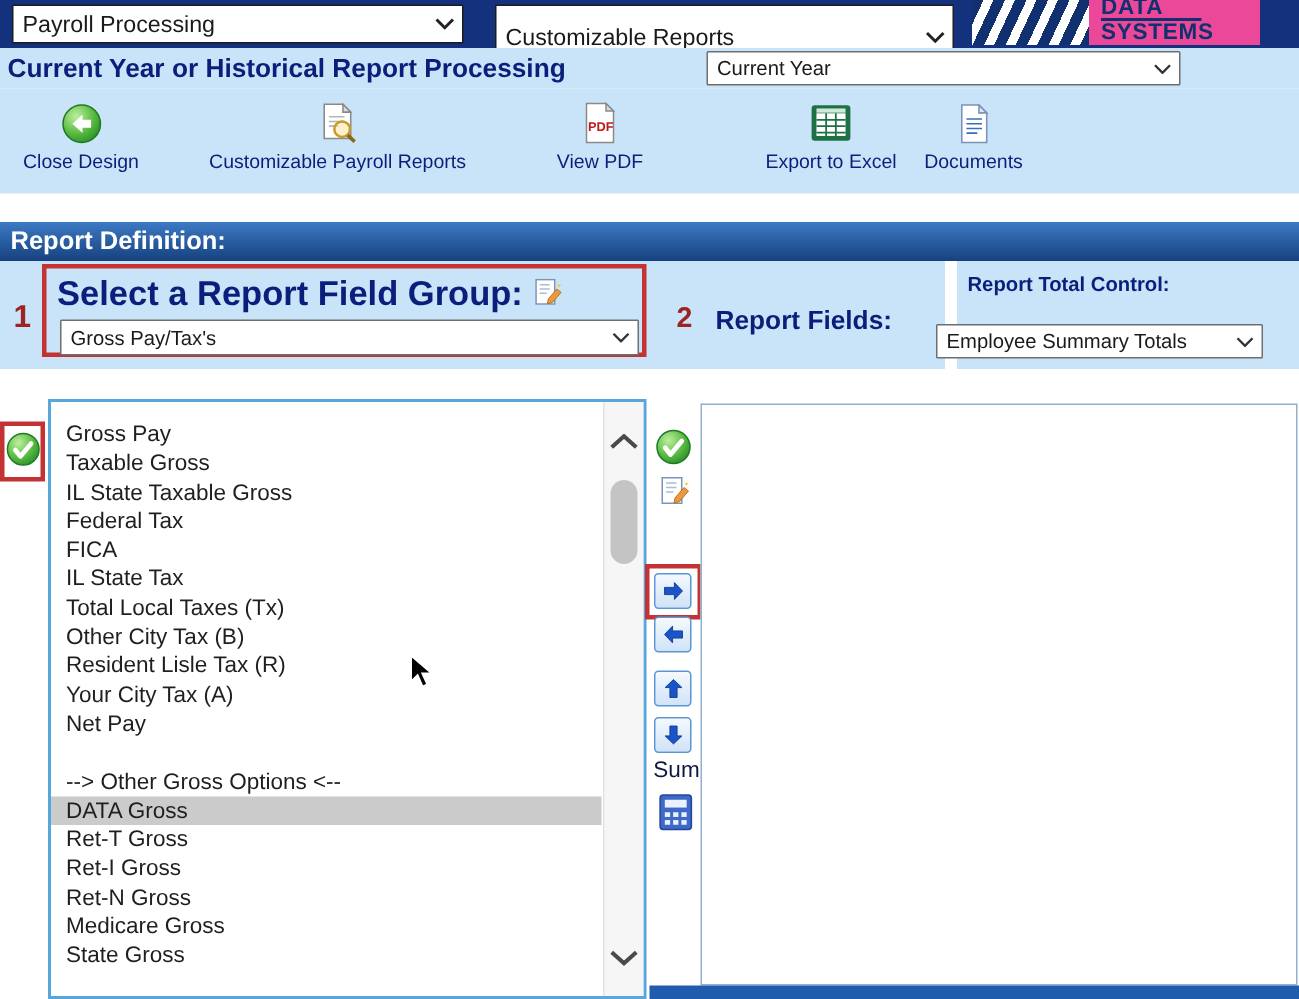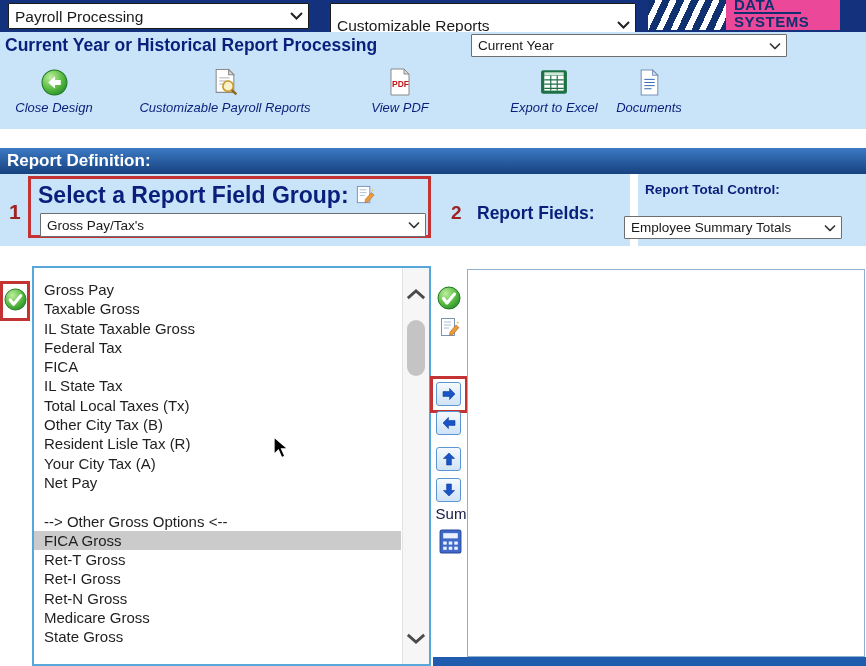--- a/index.html
+++ b/index.html
@@ -26,21 +26,21 @@
   .logo-text .l1{border-bottom:2px solid #10306F;padding-right:26px;}
 
   
   .row2{position:absolute;left:0;top:32px;width:866px;height:27px;background:#C9E4F8;}
   .row2-label{position:absolute;left:5px;top:0;line-height:27px;font-size:17.5px;font-weight:bold;color:#0A1F7B;}
 
   
   .toolbar{position:absolute;left:0;top:59px;width:866px;height:70px;background:#C9E4F8;}
   .tb-item{position:absolute;top:8px;display:flex;flex-direction:column;align-items:center;height:54px;cursor:pointer;}
   .tb-icon{height:30px;display:flex;align-items:center;justify-content:center;}
-  .tb-label{margin-top:3px;font-size:13px;color:#0A1F7B;white-space:nowrap;font-style:italic;}
+  .tb-label{margin-top:3px;font-size:13px;color:#0A1F7B;white-space:nowrap;}
 
   
   .rd-bar{position:absolute;left:0;top:148px;width:866px;height:26px;
     background:linear-gradient(180deg,#3C7AC4,#16417F);}
   .rd-title{position:absolute;left:7px;top:0;line-height:26px;color:#fff;font-weight:bold;font-size:17px;}
 
   
   .band{position:absolute;left:0;top:174px;width:866px;height:72px;}
   .band-left{position:absolute;left:0;top:0;width:630px;height:72px;background:#C9E4F8;}
   .band-right{position:absolute;left:638px;top:0;width:228px;height:72px;background:#C9E4F8;}
@@ -245,21 +245,21 @@
         <div class="list-item">Federal Tax</div>
         <div class="list-item">FICA</div>
         <div class="list-item">IL State Tax</div>
         <div class="list-item">Total Local Taxes (Tx)</div>
         <div class="list-item">Other City Tax (B)</div>
         <div class="list-item">Resident Lisle Tax (R)</div>
         <div class="list-item">Your City Tax (A)</div>
         <div class="list-item">Net Pay</div>
         <div class="list-item">&nbsp;</div>
         <div class="list-item">--&gt; Other Gross Options &lt;--</div>
-        <div class="list-item selected">FICA Gross</div>
+        <div class="list-item selected">DATA Gross</div>
         <div class="list-item">Ret-T Gross</div>
         <div class="list-item">Ret-I Gross</div>
         <div class="list-item">Ret-N Gross</div>
         <div class="list-item">Medicare Gross</div>
         <div class="list-item">State Gross</div>
       </div>
     <div class="sb">
       <div class="sb-btn" style="top:14px;">
         <svg width="20" height="11" viewBox="0 0 22 12">
             <polyline points="2,10 11,2 20,10" fill="none" stroke="#4A4A4A" stroke-width="3"></polyline>

